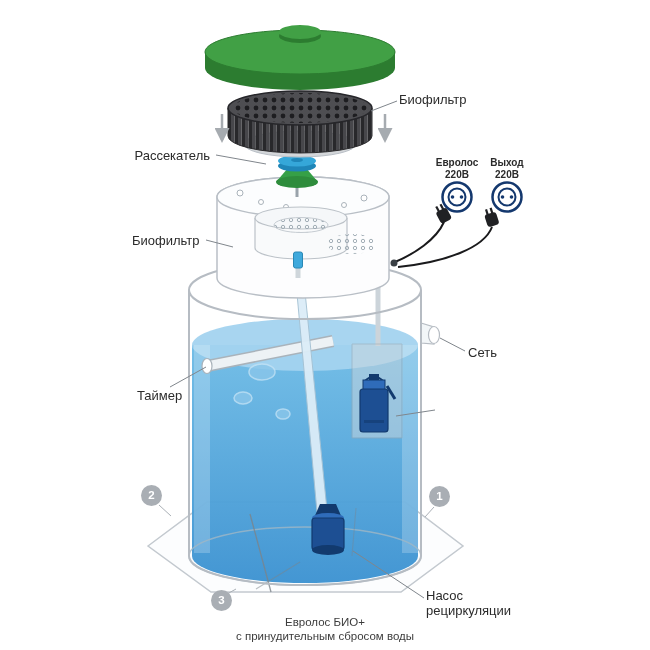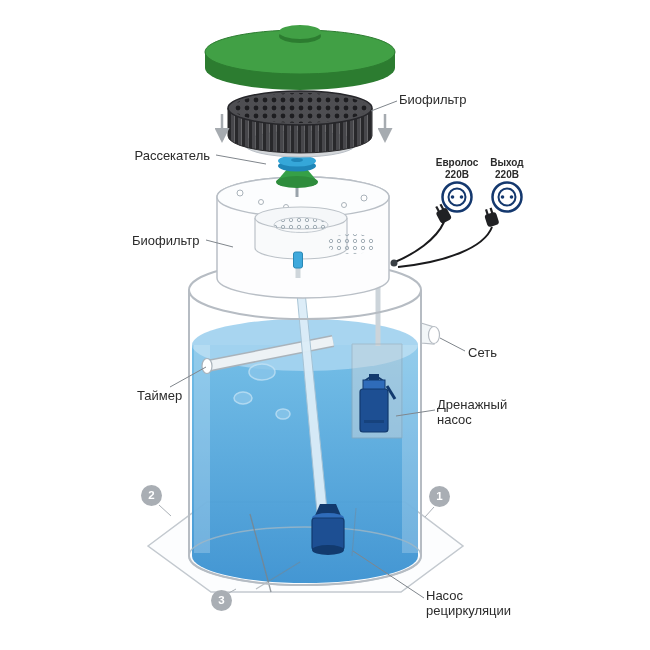--- a/index.html
+++ b/index.html
@@ -207,28 +207,28 @@
 
 <div class="lbl bold-sm" style="left:479px;top:157px;width:56px;">
   <span style="display:block">Выход</span>
   <span style="display:block">220В</span>
 </div>
 
 <div class="lbl" style="left:468px;top:345px;">Сеть</div>
 
 <div class="lbl" style="left:137px;top:388px;">Таймер</div>
 
-<div class="lbl" style="left:437px;top:397px;">
-  <span style="display:block">Дренажный</span>
-  <span style="display:block">насос</span>
-</div>
 
 <div class="lbl" style="left:426px;top:588px;">
   <span style="display:block">Насос</span>
   <span style="display:block">рециркуляции</span>
 </div>
 
 <div class="marker" style="left:141px;top:485px;">2</div>
 <div class="marker" style="left:429px;top:486px;">1</div>
 <div class="marker" style="left:211px;top:590px;">3</div>
 
+<div class="caption">
+  <span style="display:block">Евролос БИО+</span>
+  <span style="display:block">с принудительным сбросом воды</span>
+</div>
 
 </div>
 
 </body></html>

